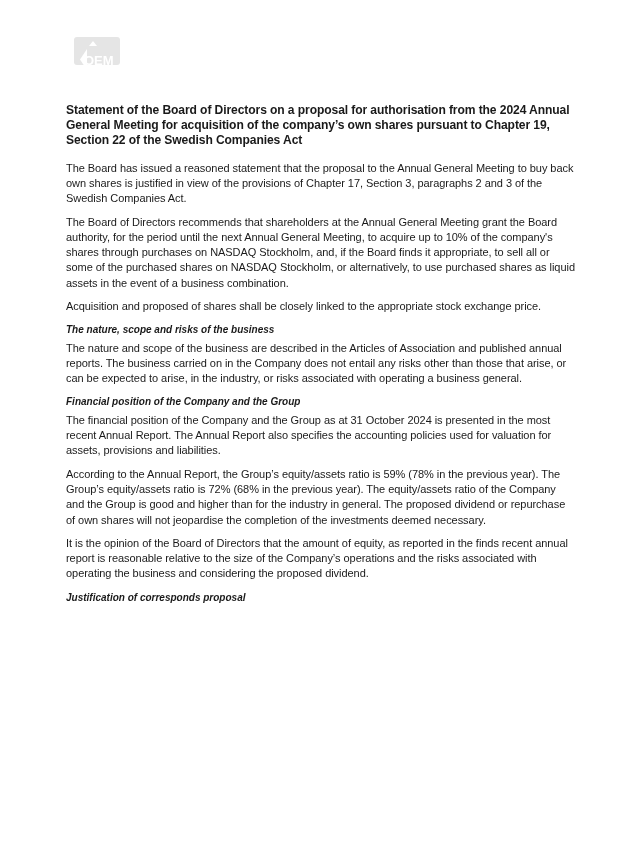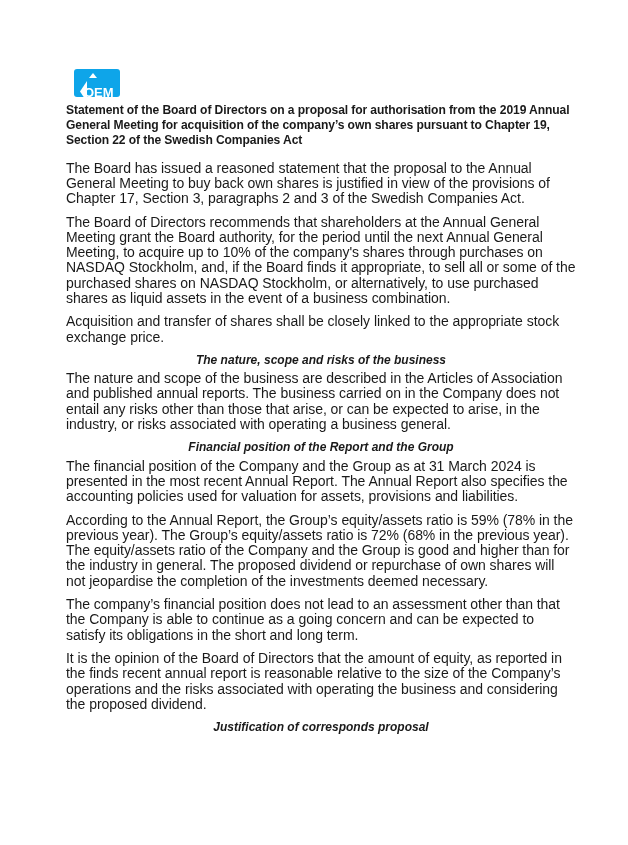--- a/index.html
+++ b/index.html
@@ -1,47 +1,46 @@
 <!DOCTYPE html>
 <html><head>
 <meta charset="utf-8">
 <style>
   html, body { margin: 0; padding: 0; background: #ffffff; }
   body { width: 628px; height: 845px; position: relative; overflow: hidden;
          font-family: "Liberation Sans", sans-serif; color: #1a1a1a; }
   .logo { position: absolute; left: 74px; top: 37px; width: 46px; height: 28px;
-          background: #0ea5e9; border-radius: 3px; margin-top: 32px; }
+          background: #e5e5e5; border-radius: 3px; }
   .logo svg { position: absolute; left: 0; top: 0; }
   .content { position: absolute; left: 66px; top: 103px; width: 510px; }
   .title { font-weight: bold; font-size: 12.1px; line-height: 15.2px; margin: 0 0 12px 0; letter-spacing: -0.1px; }
-  p { font-size: 14px; line-height: 15.3px; margin: 0 0 8px 0; letter-spacing: -0.05px; }
-  .heading { font-weight: bold; font-style: italic; font-size: 12px; line-height: 15.3px; margin: 8px 0 3px 0; text-align: center; }
+  p { font-size: 11px; line-height: 15.3px; margin: 0 0 8px 0; letter-spacing: -0.05px; }
+  .heading { font-weight: bold; font-style: italic; font-size: 10px; line-height: 15.3px; margin: 8px 0 3px 0; }
 </style>
 </head>
 <body>
 
 <div class="logo">
   <svg width="46" height="45" viewBox="0 0 46 45">
     <polygon points="13,12 6,22.5 13,33" fill="#ffffff"></polygon>
     <polygon points="15,9 19,4 23,9" fill="#ffffff"></polygon>
     <polygon points="15,36 19,41 23,36" fill="#ffffff"></polygon>
     <text x="10" y="27.5" fill="#ffffff" font-family="Liberation Sans, sans-serif" font-weight="bold" font-size="13">OEM</text>
   </svg>
 </div>
 
 <div class="content">
-  <div class="title">Statement of the Board of Directors on a proposal for authorisation from the 2019 Annual General Meeting for acquisition of the company’s own shares pursuant to Chapter 19, Section 22 of the Swedish Companies Act</div>
+  <div class="title">Statement of the Board of Directors on a proposal for authorisation from the 2024 Annual General Meeting for acquisition of the company’s own shares pursuant to Chapter 19, Section 22 of the Swedish Companies Act</div>
 
   <p>The Board has issued a reasoned statement that the proposal to the Annual General Meeting to buy back own shares is justified in view of the provisions of Chapter 17, Section 3, paragraphs 2 and 3 of the Swedish Companies Act.</p>
   <p>The Board of Directors recommends that shareholders at the Annual General Meeting grant the Board authority, for the period until the next Annual General Meeting, to acquire up to 10% of the company's shares through purchases on NASDAQ Stockholm, and, if the Board finds it appropriate, to sell all or some of the purchased shares on NASDAQ Stockholm, or alternatively, to use purchased shares as liquid assets in the event of a business combination.</p>
-  <p>Acquisition and transfer of shares shall be closely linked to the appropriate stock exchange price.</p>
+  <p>Acquisition and proposed of shares shall be closely linked to the appropriate stock exchange price.</p>
 
   <div class="heading">The nature, scope and risks of the business</div>
   <p>The nature and scope of the business are described in the Articles of Association and published annual reports. The business carried on in the Company does not entail any risks other than those that arise, or can be expected to arise, in the industry, or risks associated with operating a business general.</p>
 
-  <div class="heading">Financial position of the Report and the Group</div>
-  <p>The financial position of the Company and the Group as at 31 March 2024 is presented in the most recent Annual Report. The Annual Report also specifies the accounting policies used for valuation for assets, provisions and liabilities.</p>
+  <div class="heading">Financial position of the Company and the Group</div>
+  <p>The financial position of the Company and the Group as at 31 October 2024 is presented in the most recent Annual Report. The Annual Report also specifies the accounting policies used for valuation for assets, provisions and liabilities.</p>
   <p>According to the Annual Report, the Group’s equity/assets ratio is 59% (78% in the previous year). The Group’s equity/assets ratio is 72% (68% in the previous year). The equity/assets ratio of the Company and the Group is good and higher than for the industry in general. The proposed dividend or repurchase of own shares will not jeopardise the completion of the investments deemed necessary.</p>
-  <p>The company’s financial position does not lead to an assessment other than that the Company is able to continue as a going concern and can be expected to satisfy its obligations in the short and long term.</p>
   <p>It is the opinion of the Board of Directors that the amount of equity, as reported in the finds recent annual report is reasonable relative to the size of the Company’s operations and the risks associated with operating the business and considering the proposed dividend.</p>
 
   <div class="heading">Justification of corresponds proposal</div>
 </div>
 
 </body></html>

